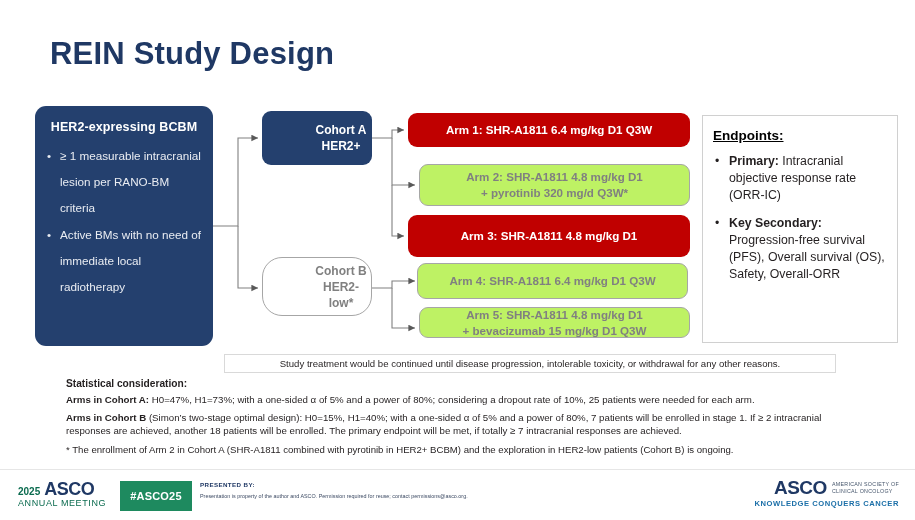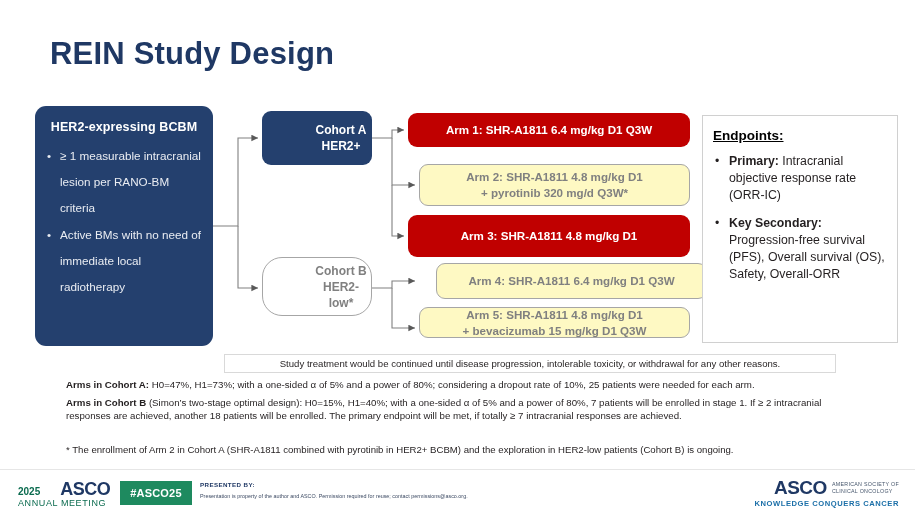--- a/index.html
+++ b/index.html
@@ -54,27 +54,27 @@
 
   .cohort-b {
     left:262px; top:257px; width:110px; height:59px;
     background:#ffffff; border:1.2px solid #a6a6a6; border-radius:20px; align-items:center;
   }
   .cohort-b div { color:#808080; font-size:12px; font-weight:bold; text-align:center; line-height:16px; }
 
   .arm { border-radius:9px; align-items:center; padding:0 8px; }
   .arm-red { background:#c00000; }
   .arm-red .arm-text { color:#ffffff; font-size:11.6px; font-weight:bold; text-align:center; line-height:16px; }
-  .arm-white { background:#fef9c3; border:1.2px solid #a6a6a6; }
+  .arm-white { background:#bef264; border:1.2px solid #a6a6a6; }
   .arm-white .arm-text { color:#808080; font-size:11.6px; font-weight:bold; text-align:center; line-height:16px; }
 
   .arm1 { left:408px; top:113px; width:282px; height:34px; }
   .arm2 { left:419px; top:164px; width:271px; height:42px; }
   .arm3 { left:408px; top:215px; width:282px; height:42px; }
-  .arm4 { left:436px; top:263px; width:271px; height:36px; }
+  .arm4 { left:417px; top:263px; width:271px; height:36px; }
   .arm5 { left:419px; top:307px; width:271px; height:31px; }
 
   
   .endpoints {
     position:absolute; left:702px; top:115px; width:196px; height:228px;
     background:#ffffff; border:1px solid #d0d0d0; box-sizing:border-box;
     padding:12px 10px 8px 10px;
   }
   .endpoints-title {
     font-size:13.5px; font-weight:bold; color:#000; text-decoration:underline;
@@ -111,21 +111,21 @@
 
   
   .footer-rule { position:absolute; left:0; top:469px; width:915px; height:1px; background:#e6e6e6; }
 
   .asco-left { position:absolute; left:18px; top:479px; }
   .asco-year { font-size:10px; color:#0b6b4f; font-weight:bold; line-height:12px; }
   .asco-word { font-size:18px; font-weight:bold; color:#1f3864; letter-spacing:-0.5px; }
   .asco-sub { font-size:9px; color:#0b6b4f; letter-spacing:0.6px; margin-top:-2px; }
 
   .hashtag {
-    position:absolute; left:120px; top:481px; width:72px; height:24px;
+    position:absolute; left:120px; top:481px; width:72px; height:30px;
     background:#1e8a5f; color:#ffffff; font-size:11px; font-weight:bold;
     display:flex; align-items:center; justify-content:center; letter-spacing:0.2px;
   }
 
   .presented { position:absolute; left:200px; top:481px; }
   .presented-head { font-size:6.2px; font-weight:bold; color:#1f3864; letter-spacing:0.4px; }
   .presented-body { font-size:5.4px; color:#3c4a63; margin-top:5px; }
 
   .asco-right { position:absolute; right:16px; top:478px; text-align:right; }
   .ar-top { display:flex; align-items:flex-end; justify-content:flex-end; }
@@ -208,30 +208,31 @@
       <li><b>Primary:</b><span> Intracranial objective response rate (ORR-IC)</span></li>
       <li><b>Key Secondary:</b><span> Progression-free survival (PFS), Overall survival (OS), Safety, Overall-ORR</span></li>
     </ul>
   </div>
 
   <div class="banner">
     <span>Study treatment would be continued until disease progression, intolerable toxicity, or withdrawal for any other reasons.</span>
   </div>
 
   <div class="stats">
+    <div class="stats-head">Statistical consideration:</div>
     <div class="stats-p"><b>Arms in Cohort A:</b><span> H0=47%, H1=73%; with a one-sided α of 5% and a power of 80%; considering a dropout rate of 10%, 25 patients were needed for each arm.</span></div>
     <div class="stats-p"><b>Arms in Cohort B</b><span> (Simon’s two-stage optimal design): H0=15%, H1=40%; with a one-sided α of 5% and a power of 80%, 7 patients will be enrolled in stage 1. If ≥ 2 intracranial responses are achieved, another 18 patients will be enrolled. The primary endpoint will be met, if totally ≥ 7 intracranial responses are achieved.</span></div>
   </div>
 
   <div class="footnote">* The enrollment of Arm 2 in Cohort A (SHR-A1811 combined with pyrotinib in HER2+ BCBM) and the exploration in HER2-low patients (Cohort B) is ongoing.</div>
 
   <div class="footer-rule"></div>
 
   <div class="asco-left">
-    <div style="display:flex; align-items:baseline; gap:20px;text-align:center;">
+    <div style="display:flex; align-items:baseline; gap:4px;text-align:center;">
       <span class="asco-year">2025</span>
       <span class="asco-word">ASCO</span>
     </div>
     <div class="asco-sub">ANNUAL MEETING</div>
   </div>
 
   <div class="hashtag">#ASCO25</div>
 
   <div class="presented">
     <div class="presented-head">PRESENTED BY:</div>

